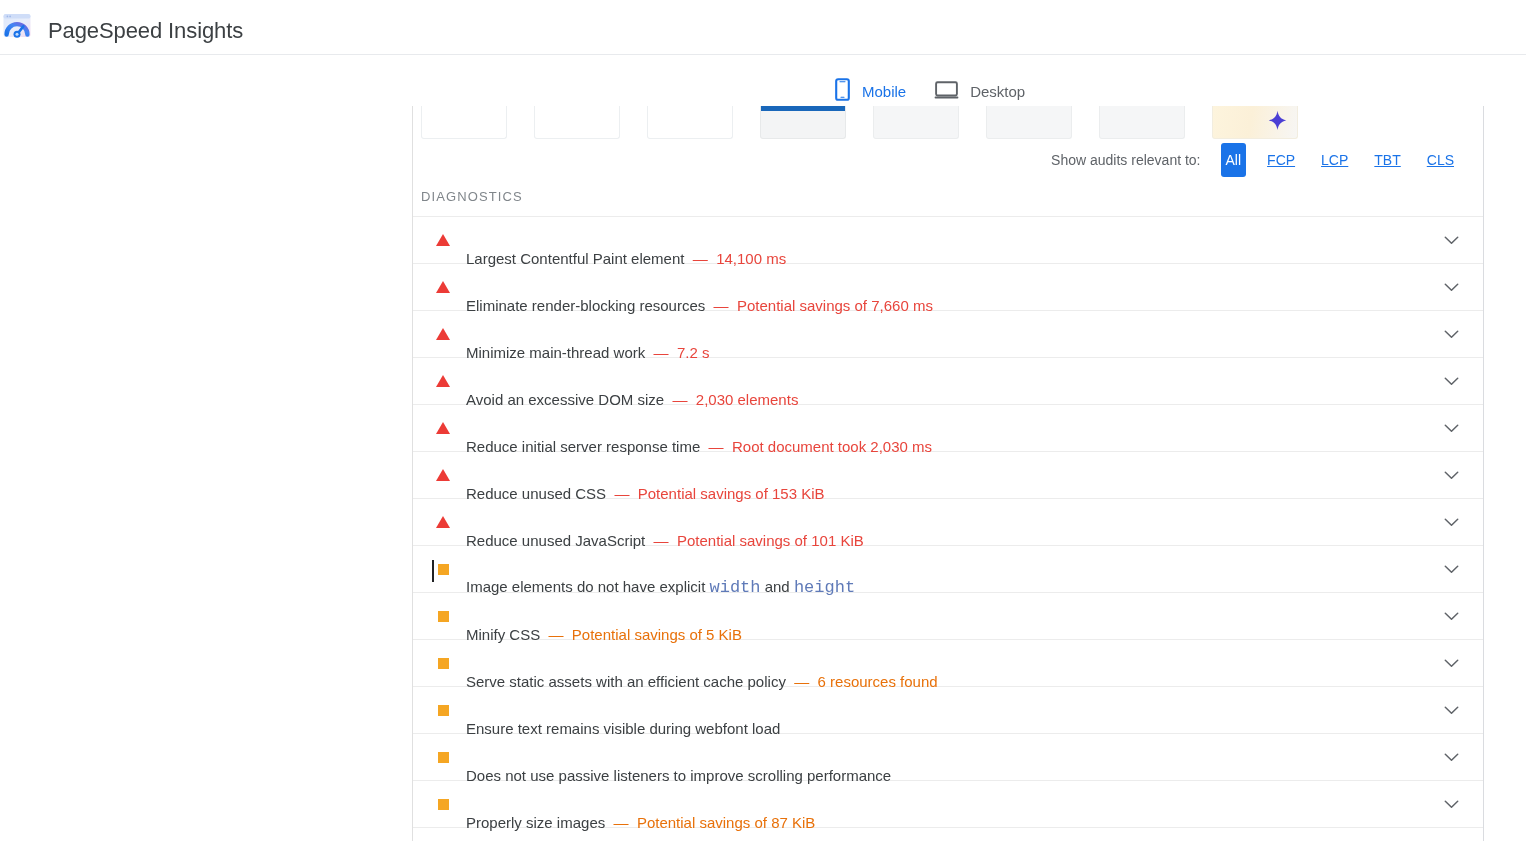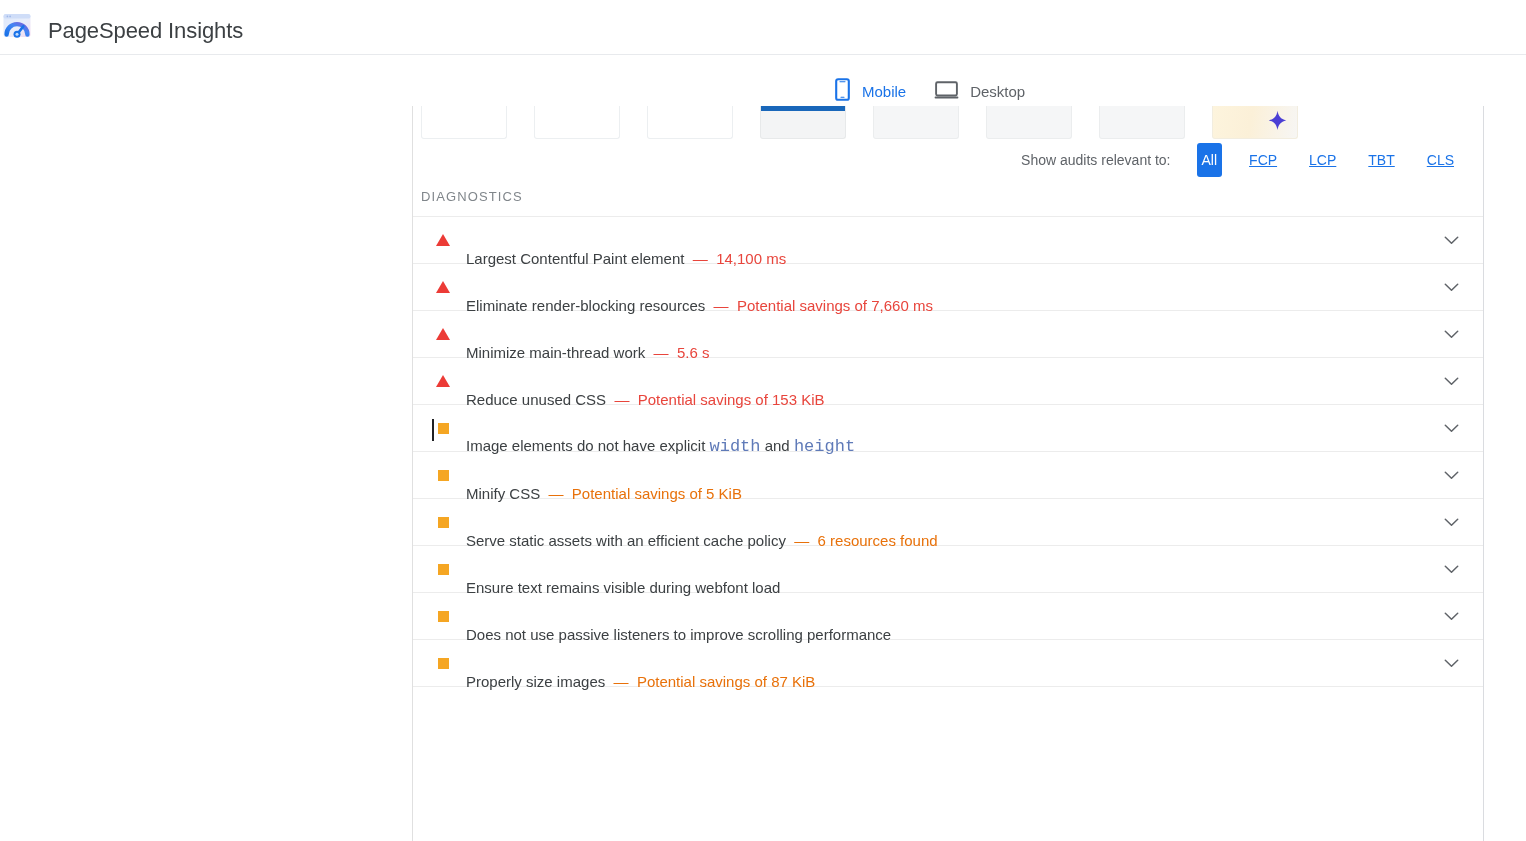--- a/index.html
+++ b/index.html
@@ -133,21 +133,21 @@
     justify-content: flex-end;
     padding-right: 10px;
   }
   .sparkle-icon { display: block; }
 
   
   .filter-row {
     display: flex;
     align-items: center;
     justify-content: flex-end;
-    gap: 22px;
+    gap: 16px;
     height: 34px;
     padding-right: 24px;
   }
   .filter-label {
     font-size: 14px;
     color: #5f6368;
     white-space: nowrap;
     margin-right: 4px;
   }
   .filter-pill {
@@ -340,38 +340,68 @@
         <div class="audit-text">Eliminate render-blocking resources<span class="audit-value fail">  —  Potential savings of 7,660 ms</span></div>
         <div class="audit-spacer"></div>
         <span class="chevron"><svg width="15" height="9" viewBox="0 0 15 9" xmlns="http://www.w3.org/2000/svg">
             <path d="M1.3 1.2 L7.5 7.2 L13.7 1.2" fill="none" stroke="#5f6368" stroke-width="1.5" stroke-linecap="round" stroke-linejoin="round"></path>
           </svg></span>
       </div>
       <div class="audit-row">
         <div class="audit-score">
           <span class="score-fail"></span>
         </div>
-        <div class="audit-text">Minimize main-thread work<span class="audit-value fail">  —  5.6 s</span></div>
+        <div class="audit-text">Minimize main-thread work<span class="audit-value fail">  —  7.2 s</span></div>
+        <div class="audit-spacer"></div>
+        <span class="chevron"><svg width="15" height="9" viewBox="0 0 15 9" xmlns="http://www.w3.org/2000/svg">
+            <path d="M1.3 1.2 L7.5 7.2 L13.7 1.2" fill="none" stroke="#5f6368" stroke-width="1.5" stroke-linecap="round" stroke-linejoin="round"></path>
+          </svg></span>
+      </div>
+      <div class="audit-row">
+        <div class="audit-score">
+          <span class="score-fail"></span>
+        </div>
+        <div class="audit-text">Avoid an excessive DOM size<span class="audit-value fail">  —  2,030 elements</span></div>
+        <div class="audit-spacer"></div>
+        <span class="chevron"><svg width="15" height="9" viewBox="0 0 15 9" xmlns="http://www.w3.org/2000/svg">
+            <path d="M1.3 1.2 L7.5 7.2 L13.7 1.2" fill="none" stroke="#5f6368" stroke-width="1.5" stroke-linecap="round" stroke-linejoin="round"></path>
+          </svg></span>
+      </div>
+      <div class="audit-row">
+        <div class="audit-score">
+          <span class="score-fail"></span>
+        </div>
+        <div class="audit-text">Reduce initial server response time<span class="audit-value fail">  —  Root document took 2,030 ms</span></div>
         <div class="audit-spacer"></div>
         <span class="chevron"><svg width="15" height="9" viewBox="0 0 15 9" xmlns="http://www.w3.org/2000/svg">
             <path d="M1.3 1.2 L7.5 7.2 L13.7 1.2" fill="none" stroke="#5f6368" stroke-width="1.5" stroke-linecap="round" stroke-linejoin="round"></path>
           </svg></span>
       </div>
       <div class="audit-row">
         <div class="audit-score">
           <span class="score-fail"></span>
         </div>
         <div class="audit-text">Reduce unused CSS<span class="audit-value fail">  —  Potential savings of 153 KiB</span></div>
         <div class="audit-spacer"></div>
         <span class="chevron"><svg width="15" height="9" viewBox="0 0 15 9" xmlns="http://www.w3.org/2000/svg">
             <path d="M1.3 1.2 L7.5 7.2 L13.7 1.2" fill="none" stroke="#5f6368" stroke-width="1.5" stroke-linecap="round" stroke-linejoin="round"></path>
           </svg></span>
       </div>
       <div class="audit-row">
         <div class="audit-score">
+          <span class="score-fail"></span>
+        </div>
+        <div class="audit-text">Reduce unused JavaScript<span class="audit-value fail">  —  Potential savings of 101 KiB</span></div>
+        <div class="audit-spacer"></div>
+        <span class="chevron"><svg width="15" height="9" viewBox="0 0 15 9" xmlns="http://www.w3.org/2000/svg">
+            <path d="M1.3 1.2 L7.5 7.2 L13.7 1.2" fill="none" stroke="#5f6368" stroke-width="1.5" stroke-linecap="round" stroke-linejoin="round"></path>
+          </svg></span>
+      </div>
+      <div class="audit-row">
+        <div class="audit-score">
           <span class="score-avg caret"></span>
         </div>
         <div class="audit-text">Image elements do not have explicit <span class="code">width</span> and <span class="code">height</span></div>
         <div class="audit-spacer"></div>
         <span class="chevron"><svg width="15" height="9" viewBox="0 0 15 9" xmlns="http://www.w3.org/2000/svg">
             <path d="M1.3 1.2 L7.5 7.2 L13.7 1.2" fill="none" stroke="#5f6368" stroke-width="1.5" stroke-linecap="round" stroke-linejoin="round"></path>
           </svg></span>
       </div>
       <div class="audit-row">
         <div class="audit-score">

